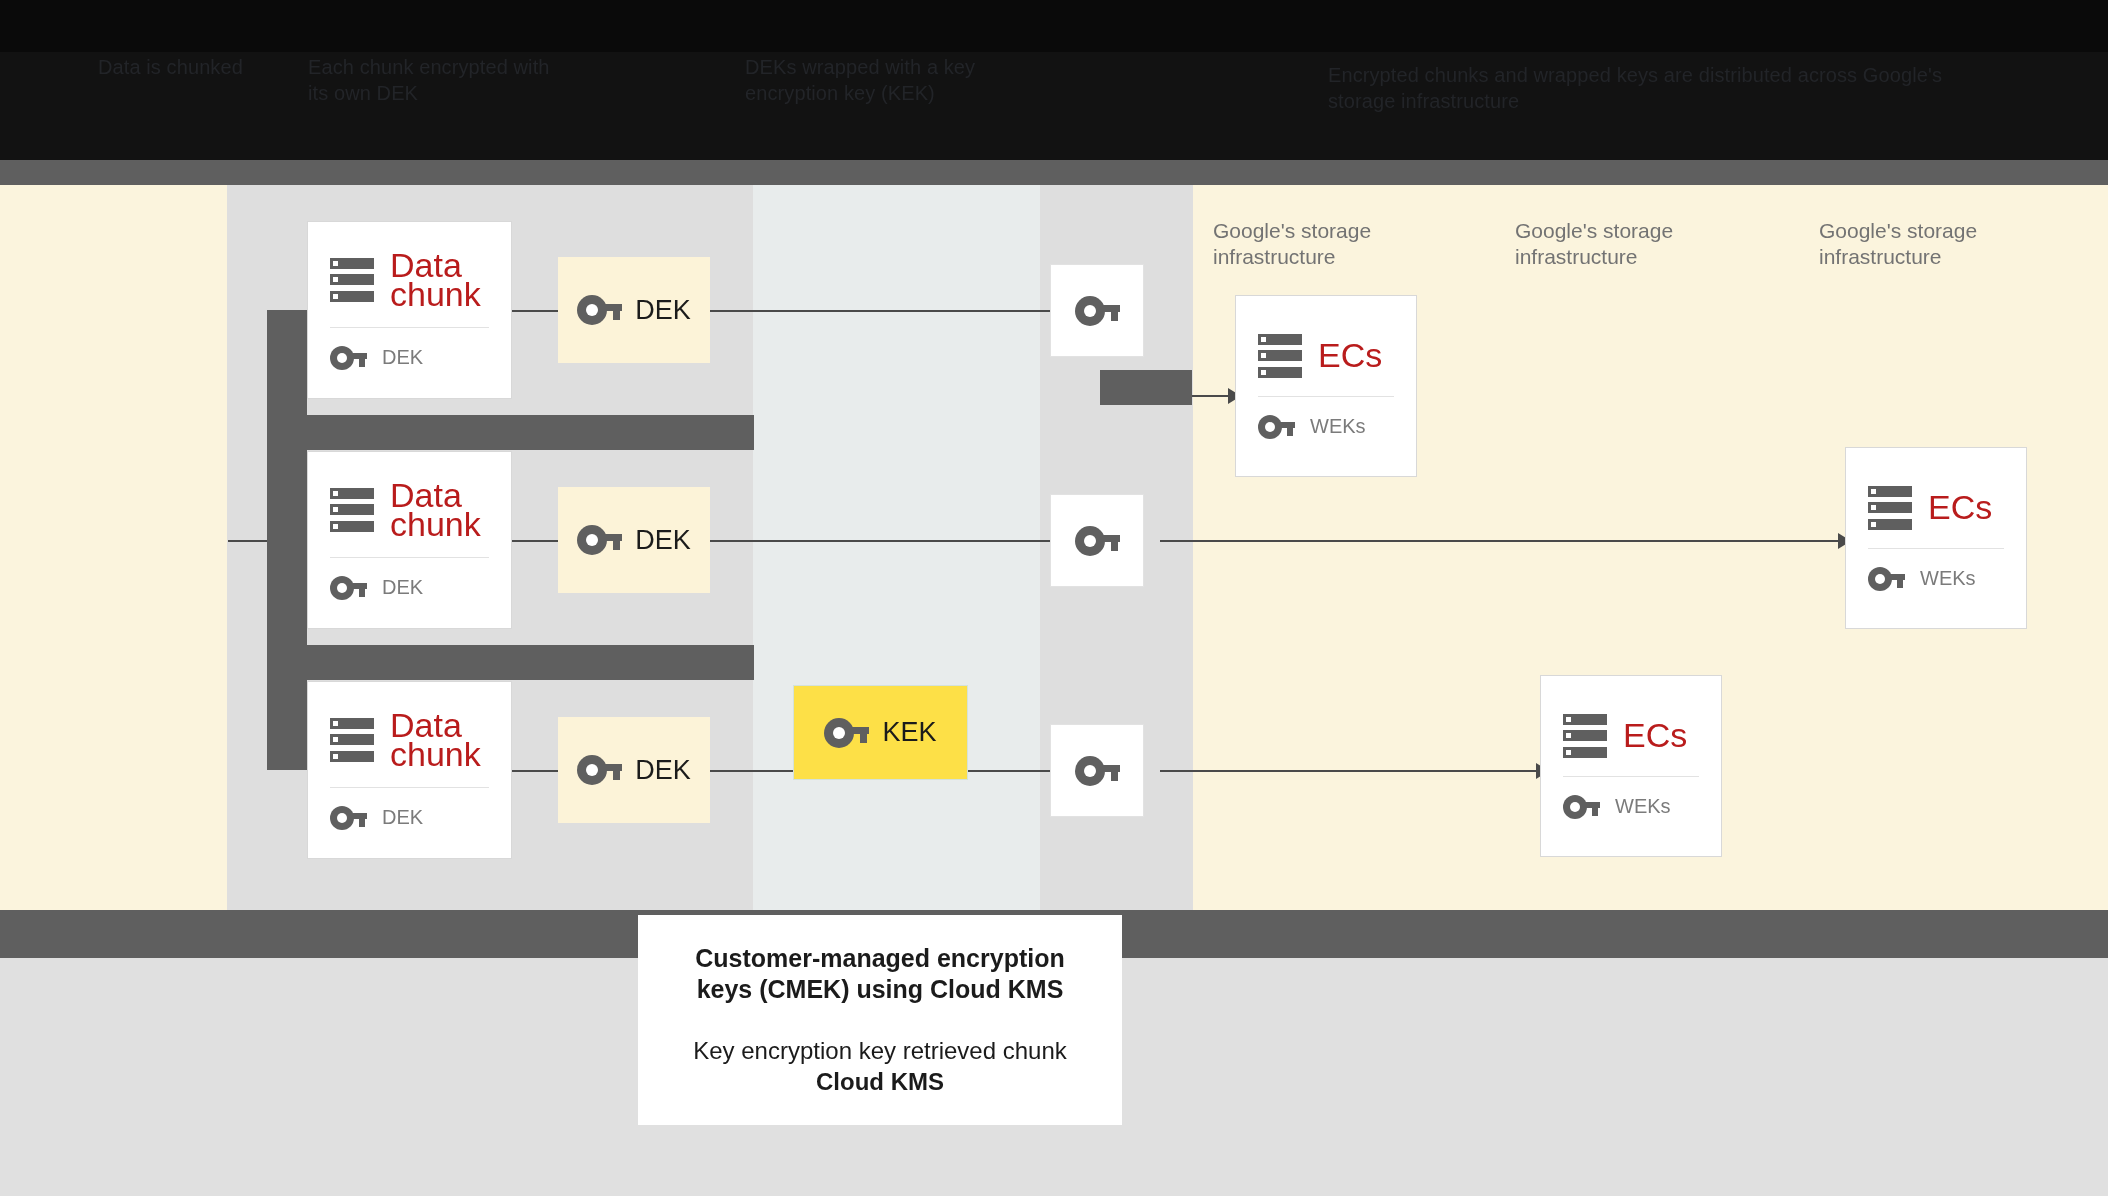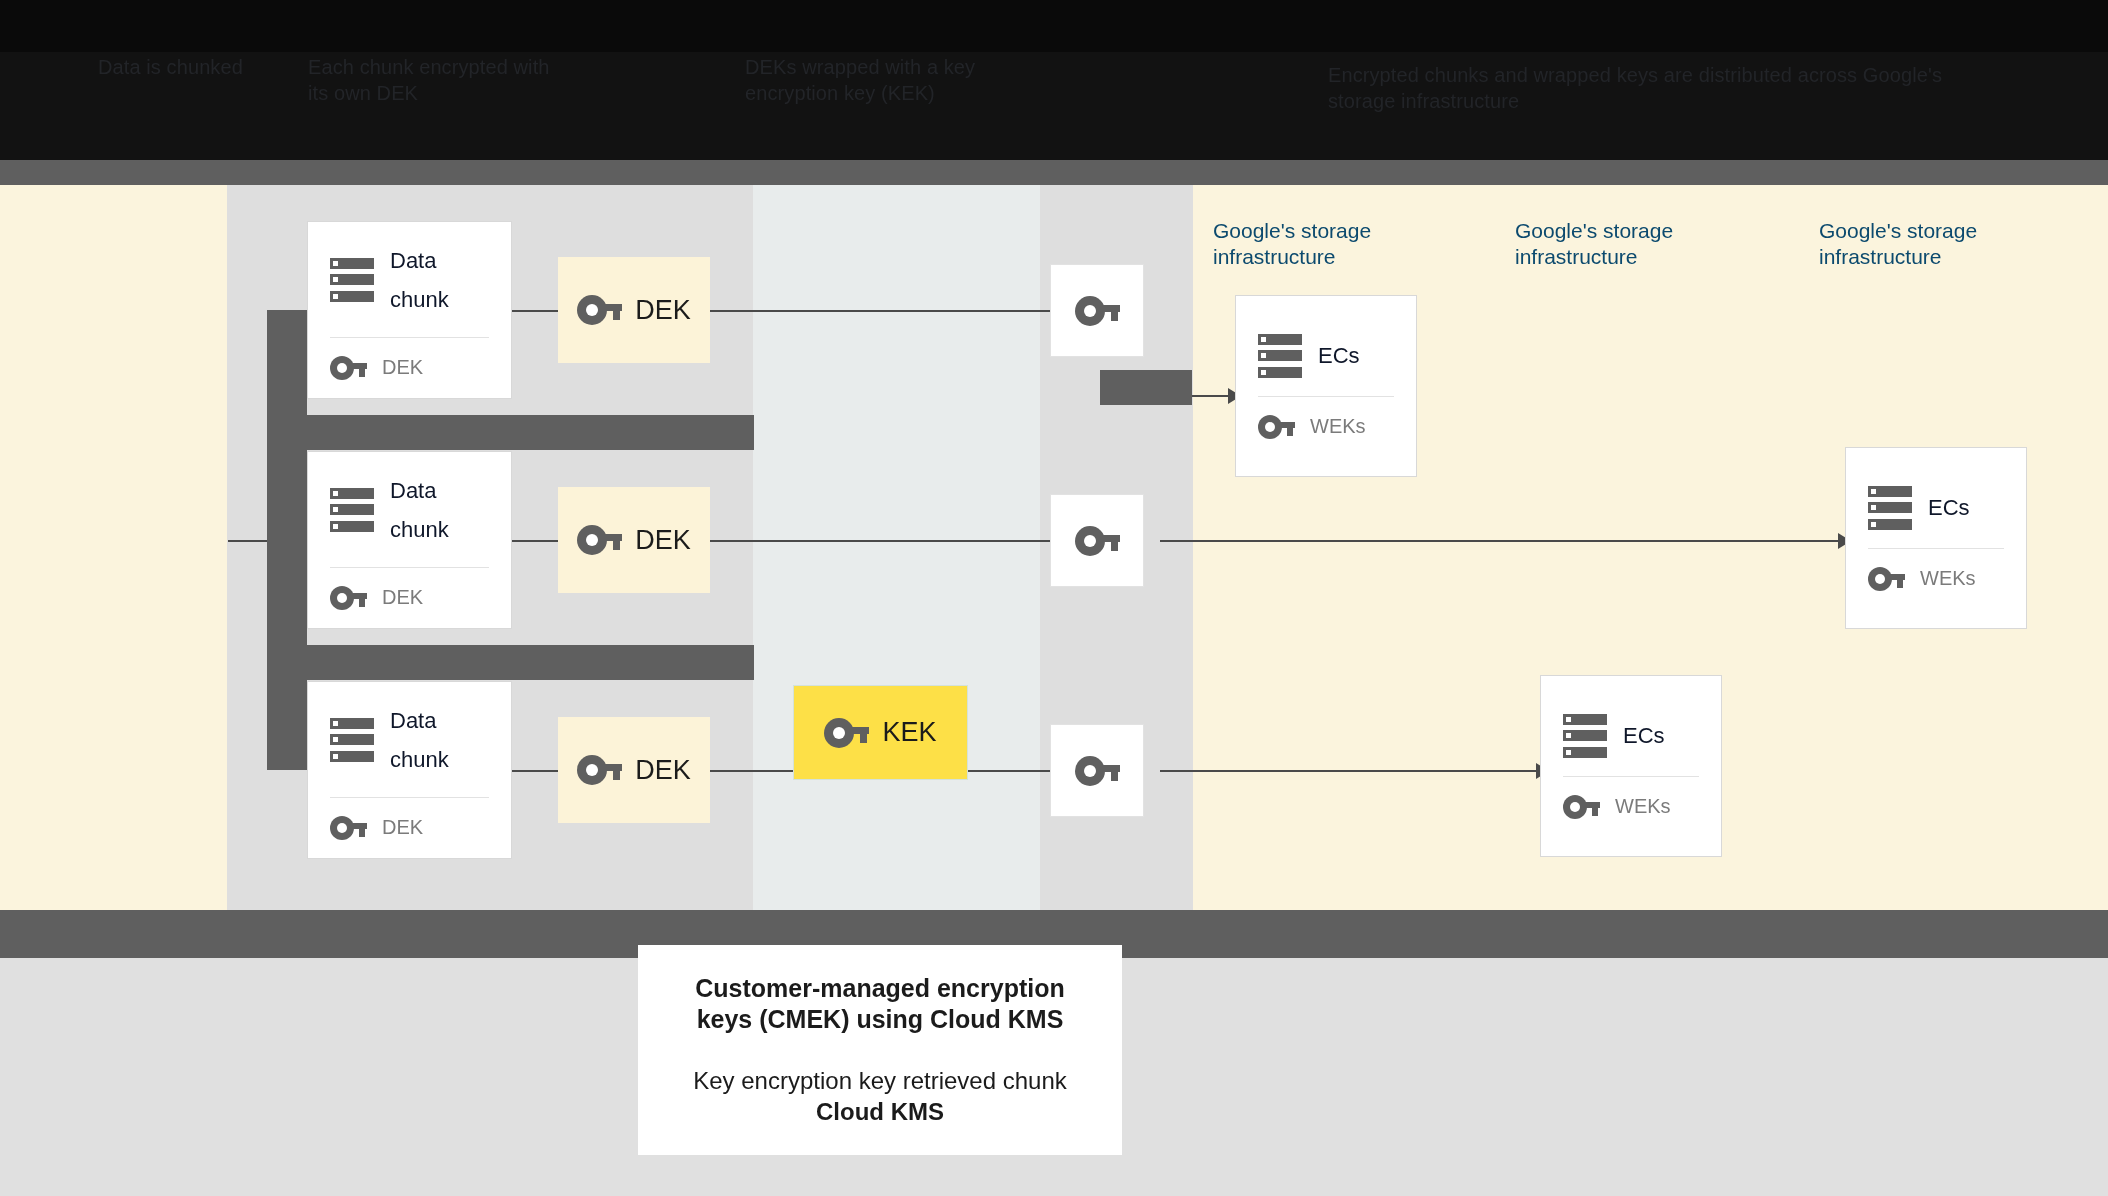--- a/index.html
+++ b/index.html
@@ -79,23 +79,23 @@
     flex-direction: column;
     justify-content: center;
   }
   .card-row {
     display: flex;
     align-items: center;
     gap: 16px;
     padding: 0 22px;
   }
   .card-title {
-    font-size: 22px;
-    color: #0f172a;
-    line-height: 39px;
+    font-size: 34px;
+    color: #b91c1c;
+    line-height: 29px;
   }
   .card-divider {
     height: 1px;
     background: #e2e2e2;
     margin: 18px 22px;
   }
   .card-sub {
     font-size: 20px;
     color: #7b7b7b;
   }
@@ -198,40 +198,40 @@
   .dark-bar {
     position: absolute;
     background: #5f5f5f;
   }
 
   
   .storage-label {
     position: absolute;
     font-size: 21px;
     line-height: 26px;
-    color: #0c4a6e;
+    color: #737373;
     width: 210px;
   }
 
   
   #bottom-gray-band {
     position: absolute;
     left: 0; top: 910px;
     width: 2108px; height: 48px;
     background: #5f5f5f;
   }
   #bottom-area {
     position: absolute;
     left: 0; top: 958px;
     width: 2108px; height: 238px;
     background: #e0e0e0;
   }
   #caption-card {
     position: absolute;
-    left: 638px; top: 945px;
+    left: 638px; top: 915px;
     width: 484px; height: 210px;
     background: #ffffff;
     display: flex;
     flex-direction: column;
     align-items: center;
     justify-content: center;
     gap: 30px;
     padding: 0 26px;
   }
   #caption-title {

